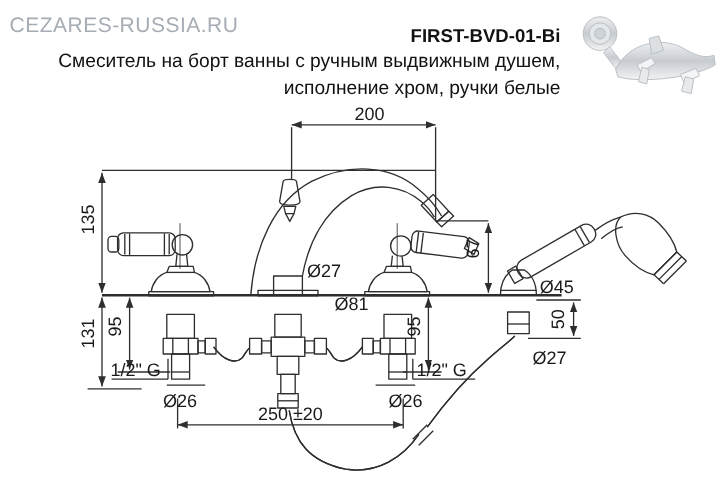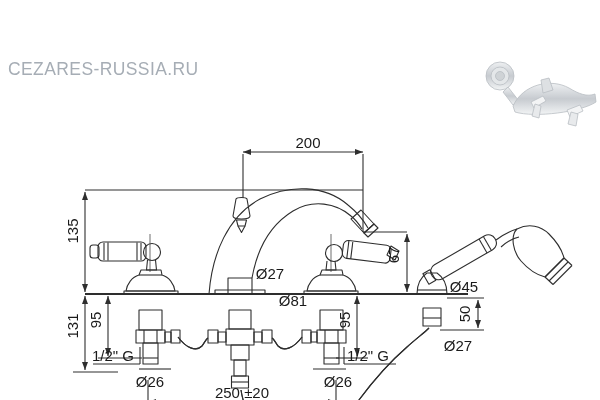--- a/index.html
+++ b/index.html
@@ -1,37 +1,42 @@
 <!DOCTYPE html>
 <html><head>
 <meta charset="utf-8">
 <style>
   html,body{margin:0;padding:0;}
   body{width:600px;height:400px;background:#ffffff;font-family:"Liberation Sans",sans-serif;position:relative;overflow:hidden;}
-  .stage{position:absolute;inset:0;background:#fff;margin-top:48px;}
+  .stage{position:absolute;inset:0;background:#fff;}
   .logo{position:absolute;left:8px;top:11px;font-size:17.5px;letter-spacing:.4px;color:#a6adb5;font-weight:400;}
   .textblock{position:absolute;right:133px;top:21px;text-align:right;color:#121212;}
   .title{font-size:15.5px;font-weight:700;line-height:20px;}
   .desc{font-size:16px;line-height:22px;}
   .photo{position:absolute;right:1px;top:4px;width:120px;height:76px;}
   .drawing{position:absolute;left:0;top:0;width:600px;height:400px;}
   .ln line,.ln path,.ln rect,.ln circle{stroke:#2e2e2e;fill:none;stroke-width:1.1;stroke-linejoin:round;}
   .ln .thin{stroke-width:0.7;}
   .ln .deck{stroke-width:2.1;}
   .hoseO{stroke:#2e2e2e;fill:none;stroke-width:4.6;}
   .hoseI{stroke:#ffffff;fill:none;stroke-width:2.6;}
   .dimtxt{font-family:"Liberation Sans",sans-serif;font-size:15px;fill:#1a1a1a;stroke:none;}
 </style>
 </head>
 <body>
 
 <div class="stage">
 
   <div class="logo">CEZARES-RUSSIA.RU</div>
 
+  <div class="textblock">
+    <div class="title">FIRST-BVD-01-Bi</div>
+    <div class="desc">Смеситель на борт ванны с ручным выдвижным душем,</div>
+    <div class="desc">исполнение хром, ручки белые</div>
+  </div>
 
   <svg class="photo" viewBox="0 0 120 76">
     <defs>
       <linearGradient id="chrome" x1="0" y1="0" x2="0" y2="1">
         <stop offset="0" stop-color="#eef0f2"></stop>
           <stop offset="0.5" stop-color="#c7cbd0"></stop>
           <stop offset="1" stop-color="#f2f4f5"></stop>
       </linearGradient>
     </defs>
     <g stroke="#b9bec3" stroke-width="0.8">

